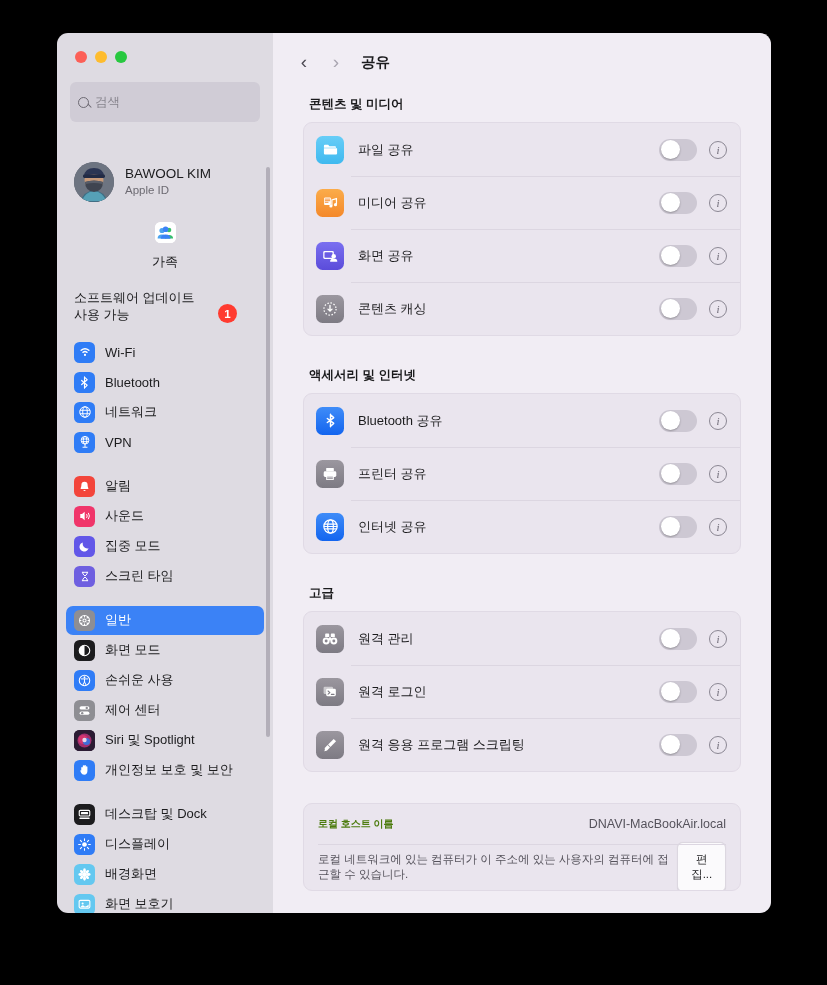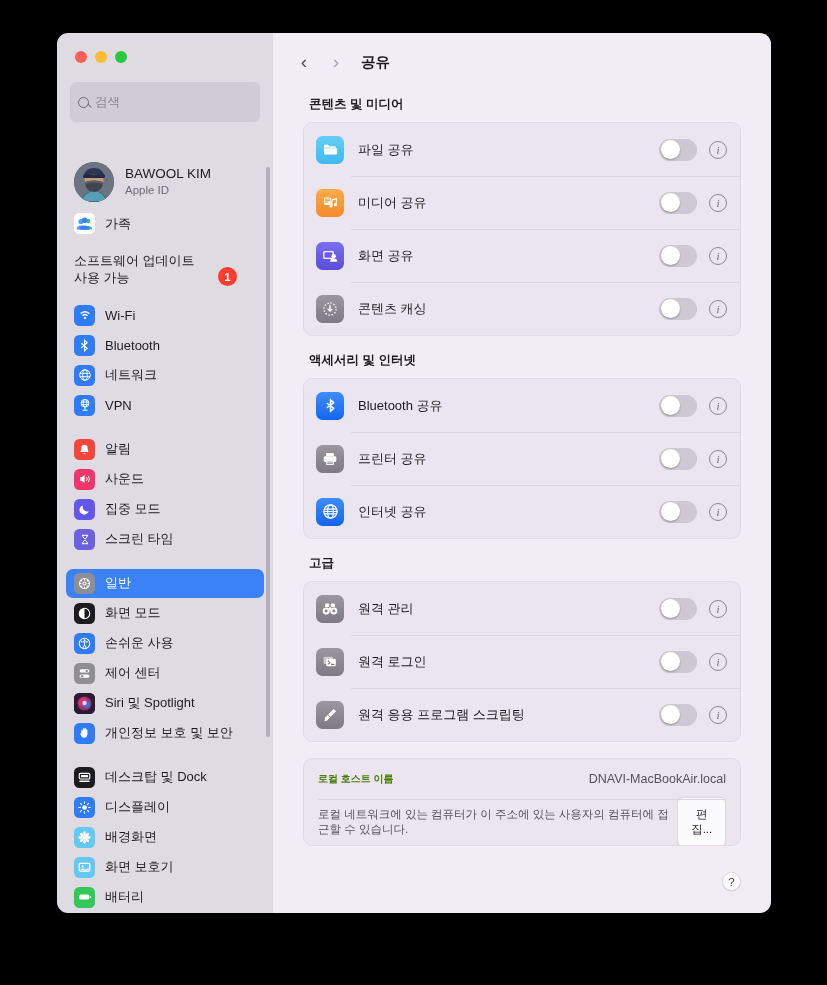--- a/index.html
+++ b/index.html
@@ -131,21 +131,21 @@
   .content { padding:0 30px 0 30px; }
   .sec-title {
     font-size:12.5px; font-weight:bold; color:#1b1b1d;
     margin:5px 0 9px 6px;
   }
   .card {
     background:#eae5ee;
     border:1px solid #e0daE5;
     border-radius:9px;
     overflow:hidden;
-    margin-bottom:16px;
+    margin-bottom:31px;
   }
   .row {
     display:flex; align-items:center;
     height:53px;
     padding:0 13px 0 12px;
     position:relative;
   }
   .row + .row::before {
     content:""; position:absolute; left:47px; right:0; top:0;
     height:1px; background:#dcd6e1;
@@ -246,21 +246,21 @@
             <path d="M11 20 q9-3 18 0 q0 9-9 10 q-9-1-9-10z" fill="#3f4450"></path>
             <path d="M11 20 q9-2.5 18 0 l-.5 2 q-8.5-2-17 0z" fill="#585d69"></path>
           </svg>
         </div>
         <div>
           <div class="acct-name">BAWOOL KIM</div>
           <div class="acct-sub">Apple ID</div>
         </div>
       </div>
 
-      <div class="srow" style="margin-top:7px;">
+      <div class="srow" style="margin-top:16px;flex-direction:column;">
         <span class="ic" style="background:#fff;">
           <svg width="21" height="21" viewBox="0 0 21 21">
             <rect width="21" height="21" rx="5.5" fill="#ffffff"></rect>
             <circle cx="7" cy="8.5" r="2.6" fill="#4aa3f0"></circle>
             <circle cx="14" cy="8" r="2.3" fill="#37c06a"></circle>
             <path d="M2.6 16.5q0-4 4.4-4t4.4 4z" fill="#4aa3f0"></path>
             <path d="M9.9 16.5q0-3.6 4.1-3.6t4.1 3.6z" fill="#37c06a"></path>
             <circle cx="10.6" cy="7.2" r="2.8" fill="#3b82f6"></circle>
             <path d="M5.7 16.8q0-4.3 4.9-4.3t4.9 4.3z" fill="#3b82f6"></path>
           </svg>

